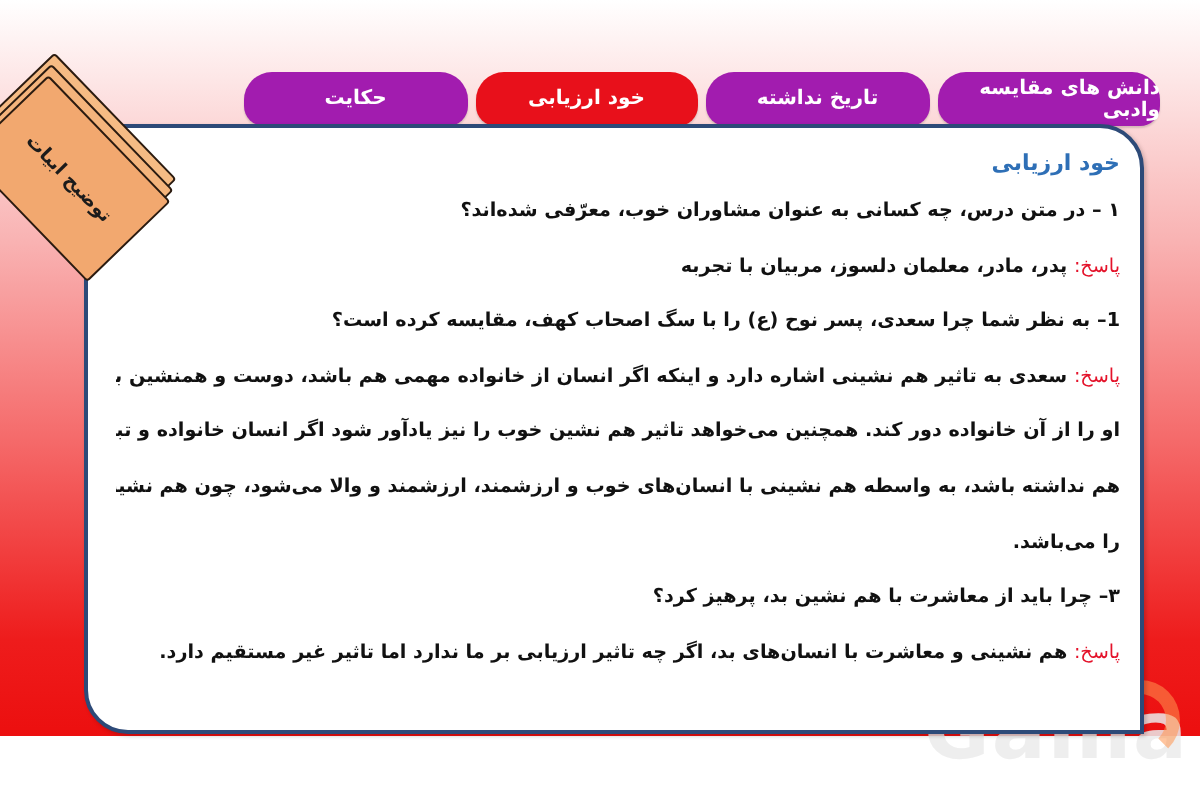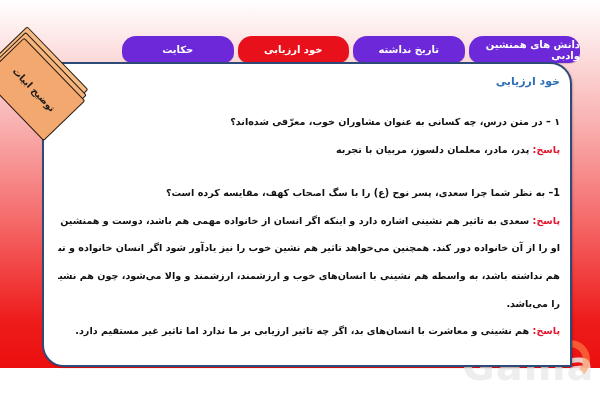--- a/index.html
+++ b/index.html
@@ -25,21 +25,21 @@
     position:absolute; right:2px; top:-4px; width:26px; height:26px;
     border:7px solid rgba(255,150,80,0.55); border-radius:50%;
     border-left-color:transparent; border-bottom-color:transparent;
   }
   .tabs {
     position:absolute; top:36px; left:122px; width:458px; height:27px;
     display:flex; flex-direction:row-reverse; gap:4px;
   }
   .tab {
     flex:1; height:27px; border-radius:14px 14px 10px 10px;
-    background:#6d28d9; color:#ffffff; font-size:10px; font-weight:bold;
+    background:#a21caf; color:#ffffff; font-size:10px; font-weight:bold;
     display:flex; align-items:center; justify-content:center; direction:rtl;
     box-shadow:0 1px 1px rgba(0,0,0,0.15);
   }
   .tab.active { background:#e8101b; }
   .card {
     position:absolute; left:42px; top:62px; width:526px; height:301px;
     background:#ffffff; border:2px solid #2d4a78;
     border-radius:0 22px 0 22px;
     box-shadow:1px 1px 2px rgba(0,0,0,0.2);
   }
@@ -48,22 +48,22 @@
     direction:rtl; text-align:right; color:#111111;
   }
   .heading {
     font-size:11px; font-weight:bold; color:#2e6fb6;
     margin-top:6px; height:20px; line-height:20px;
   }
   .line {
     font-size:9.6px; font-weight:bold; line-height:27.6px; height:27.6px;
     white-space:nowrap; overflow:hidden;
   }
-  .q { margin-top:16px; }
-  .ans-label { color:#e4122a; font-weight:bold; }
+  .q { margin-top:0; }
+  .ans-label { color:#e4122a; font-weight:normal; }
   .tag {
     position:absolute; left:6px; top:40px; width:70px; height:96px;
     transform:rotate(-44deg); transform-origin:center;
   }
   .tag .sheet {
     position:absolute; width:56px; height:86px; background:#f3ad74;
     border:1.5px solid #2b1b10; border-radius:2px;
   }
   .tag .s1 { left:10px; top:-6px; background:#f5bb84; }
   .tag .s2 { left:5px; top:-3px; background:#f4b47c; }
@@ -80,21 +80,21 @@
 <div class="bg-band"></div>
 <div class="bottom-strip"></div>
 
 <div class="watermark">
   <span>Gama</span>
   <span class="dot"></span>
 </div>
 
 <div class="tabs">
   <div class="tab">
-      <span>دانش های همنشین وادبی</span>
+      <span>دانش های مقایسه وادبی</span>
     </div>
   <div class="tab">
       <span>تاریخ نداشته</span>
     </div>
   <div class="tab active">
       <span>خود ارزیابی</span>
     </div>
   <div class="tab">
       <span>حکایت</span>
     </div>
@@ -115,14 +115,15 @@
 
   <div class="line q">۱ – در متن درس، چه کسانی به عنوان مشاوران خوب، معرّفی شده‌اند؟</div>
   <div class="line"><span class="ans-label">پاسخ:</span><span> پدر، مادر، معلمان دلسوز، مربیان با تجربه</span></div>
 
   <div class="line q">1– به نظر شما چرا سعدی، پسر نوح (ع) را با سگ اصحاب کهف، مقایسه کرده است؟</div>
   <div class="line"><span class="ans-label">پاسخ:</span><span> سعدی به تاثیر هم نشینی اشاره دارد و اینکه اگر انسان از خانواده مهمی هم باشد، دوست و همنشین بد می‌تواند</span></div>
   <div class="line">او را از آن خانواده دور کند. همچنین می‌خواهد تاثیر هم نشین خوب را نیز یادآور شود اگر انسان خانواده و تبار والایی</div>
   <div class="line">هم نداشته باشد، به واسطه هم نشینی با انسان‌های خوب و ارزشمند، ارزشمند و والا می‌شود، چون هم نشینی تاثیر خود</div>
   <div class="line">را می‌باشد.</div>
 
+  <div class="line q">۳– چرا باید از معاشرت با هم نشین بد، پرهیز کرد؟</div>
   <div class="line"><span class="ans-label">پاسخ:</span><span> هم نشینی و معاشرت با انسان‌های بد، اگر چه تاثیر ارزیابی بر ما ندارد اما تاثیر غیر مستقیم دارد.</span></div>
 </div>
 
 </body></html>

